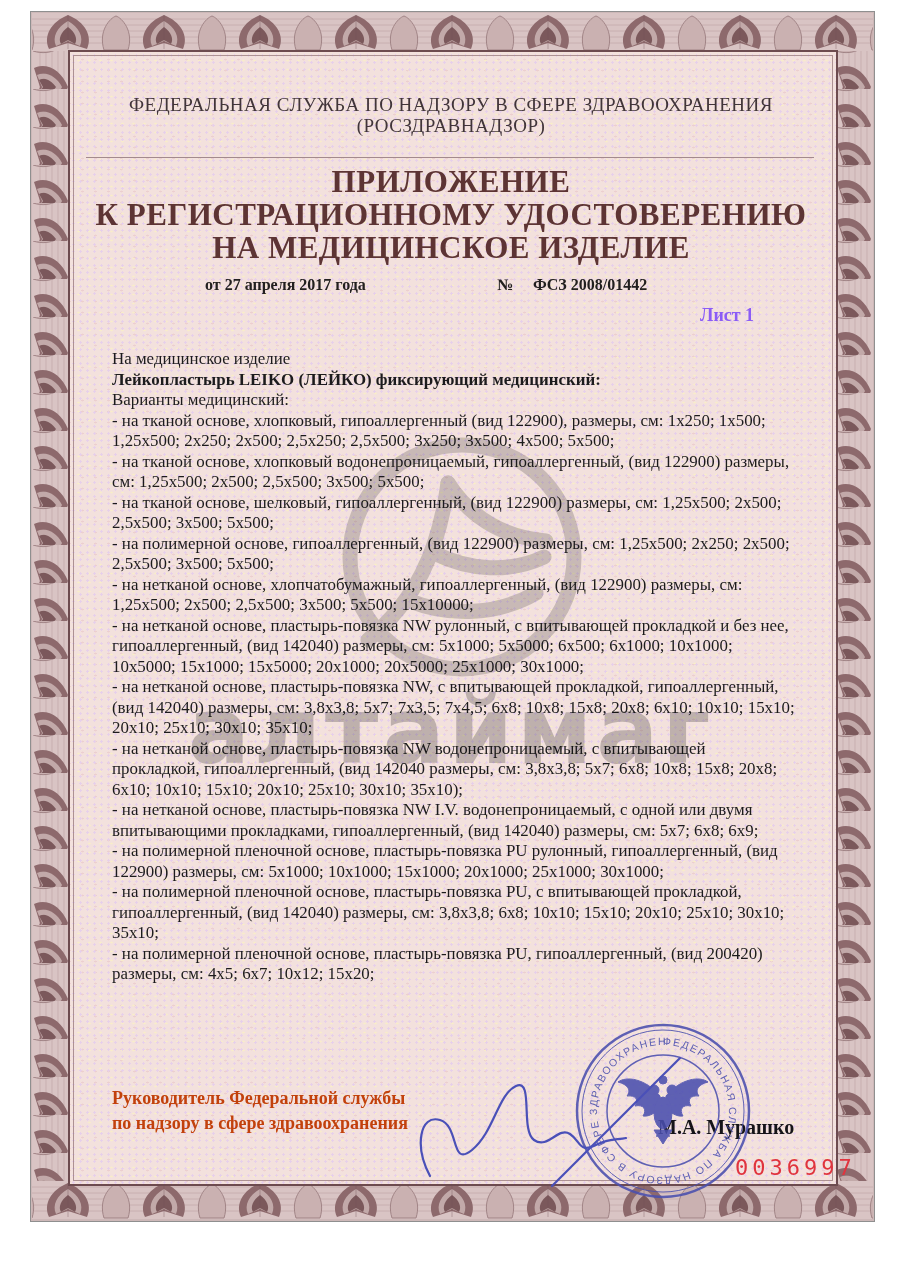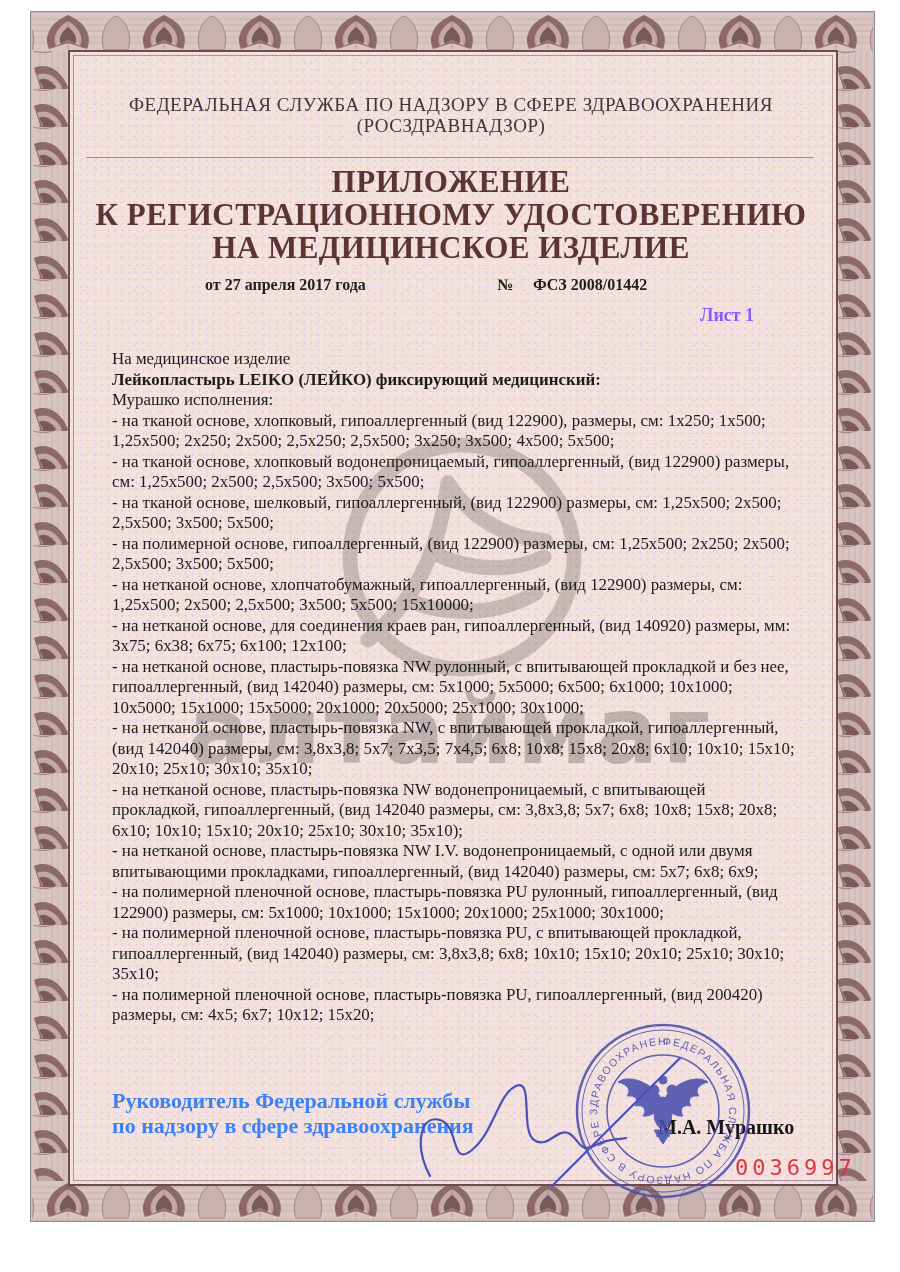--- a/index.html
+++ b/index.html
@@ -25,21 +25,21 @@
   .hdr{font-size:19px;letter-spacing:.5px;color:#413539;}
   .divider{position:absolute;left:86px;top:157px;width:728px;height:0;
            border-top:1px solid #a38a8d;}
   .title{font-weight:bold;color:#5d3434;font-size:31px;letter-spacing:.5px;}
   .meta{font-weight:bold;font-size:16px;color:#22201f;}
   .sheet{font-weight:bold;font-size:18px;color:#8b5cf6;}
   .body-block{position:absolute;left:112px;top:349px;width:684px;
               font-size:16.9px;line-height:20.5px;color:#1c1b1d;}
   .body-block p{margin:0;}
   .b{font-weight:bold;}
-  .sig-line{font-weight:bold;font-size:22px;color:#3b82f6;}
+  .sig-line{font-weight:bold;font-size:18px;color:#c2410c;}
   .sig-name{font-weight:bold;font-size:20px;color:#151418;}
   .serial{font-family:"DejaVu Sans Mono", monospace;font-size:22px;letter-spacing:4px;
           color:#e0343e;}
   
   .wm{position:absolute;pointer-events:none;color:#7c7c7c;opacity:.42;
       font-family:"DejaVu Sans", sans-serif;mix-blend-mode:multiply;}
   .wm-brand{left:68px;width:766px;text-align:center;top:678px;font-size:92px;
             font-weight:bold;letter-spacing:4px;}
   .wm-tag{left:68px;width:766px;text-align:center;top:786px;font-size:30px;letter-spacing:3px;}
   .wm-leaf{left:330px;top:425px;opacity:.35;}
@@ -119,27 +119,26 @@
   <div class="t center title" style="top:230px;">НА МЕДИЦИНСКОЕ ИЗДЕЛИЕ</div>
 
   <div class="t meta" style="left:205px;top:276px;">от  27 апреля 2017 года</div>
   <div class="t meta" style="left:497px;top:276px;">№</div>
   <div class="t meta" style="left:533px;top:276px;">ФСЗ 2008/01442</div>
   <div class="t sheet" style="left:700px;top:305px;">Лист  1</div>
 
   <div class="body-block">
     <p>На медицинское изделие</p>
     <p class="b">Лейкопластырь LEIKO (ЛЕЙКО) фиксирующий медицинский:</p>
-    <p>Мурашко исполнения:</p>
+    <p>Варианты медицинский:</p>
     <p>- на тканой основе, хлопковый, гипоаллергенный (вид 122900), размеры, см: 1х250; 1х500; 1,25х500; 2х250; 2х500; 2,5х250; 2,5х500; 3х250; 3х500; 4х500; 5х500;</p>
     <p>- на тканой основе, хлопковый водонепроницаемый, гипоаллергенный, (вид 122900) размеры, см: 1,25х500; 2х500; 2,5х500; 3х500; 5х500;</p>
     <p>- на тканой основе, шелковый, гипоаллергенный, (вид 122900) размеры, см: 1,25х500; 2х500; 2,5х500; 3х500; 5х500;</p>
     <p>- на полимерной основе, гипоаллергенный, (вид 122900) размеры, см: 1,25х500; 2х250; 2х500; 2,5х500; 3х500; 5х500;</p>
     <p>- на нетканой основе, хлопчатобумажный, гипоаллергенный, (вид 122900) размеры, см: 1,25х500; 2х500; 2,5х500; 3х500; 5х500; 15х10000;</p>
-    <p>- на нетканой основе, для соединения краев ран, гипоаллергенный, (вид 140920) размеры, мм: 3х75; 6х38; 6х75; 6х100; 12х100;</p>
     <p>- на нетканой основе, пластырь-повязка NW рулонный, с впитывающей прокладкой и без нее, гипоаллергенный, (вид 142040) размеры, см: 5х1000; 5х5000; 6х500; 6х1000; 10х1000; 10х5000; 15х1000; 15х5000; 20х1000; 20х5000; 25х1000; 30х1000;</p>
     <p>- на нетканой основе, пластырь-повязка NW, с впитывающей прокладкой, гипоаллергенный, (вид 142040) размеры, см: 3,8х3,8; 5х7; 7х3,5; 7х4,5; 6х8; 10х8; 15х8; 20х8; 6х10; 10х10; 15х10; 20х10; 25х10; 30х10; 35х10;</p>
     <p>- на нетканой основе, пластырь-повязка NW водонепроницаемый, с впитывающей прокладкой, гипоаллергенный, (вид 142040 размеры, см: 3,8х3,8; 5х7; 6х8; 10х8; 15х8; 20х8; 6х10; 10х10; 15х10; 20х10; 25х10; 30х10; 35х10);</p>
     <p>- на нетканой основе, пластырь-повязка NW I.V. водонепроницаемый, с одной или двумя впитывающими прокладками, гипоаллергенный, (вид 142040) размеры, см: 5х7; 6х8; 6х9;</p>
     <p>- на полимерной пленочной основе, пластырь-повязка PU рулонный, гипоаллергенный, (вид 122900) размеры, см: 5х1000; 10х1000; 15х1000; 20х1000; 25х1000; 30х1000;</p>
     <p>- на полимерной пленочной основе, пластырь-повязка PU, с впитывающей прокладкой, гипоаллергенный, (вид 142040) размеры, см: 3,8х3,8; 6х8; 10х10; 15х10; 20х10; 25х10; 30х10; 35х10;</p>
     <p>- на полимерной пленочной основе, пластырь-повязка PU, гипоаллергенный, (вид 200420) размеры, см: 4х5; 6х7; 10х12; 15х20;</p>
   </div>
 
   <div class="wm wm-brand">алтаймаг</div>

